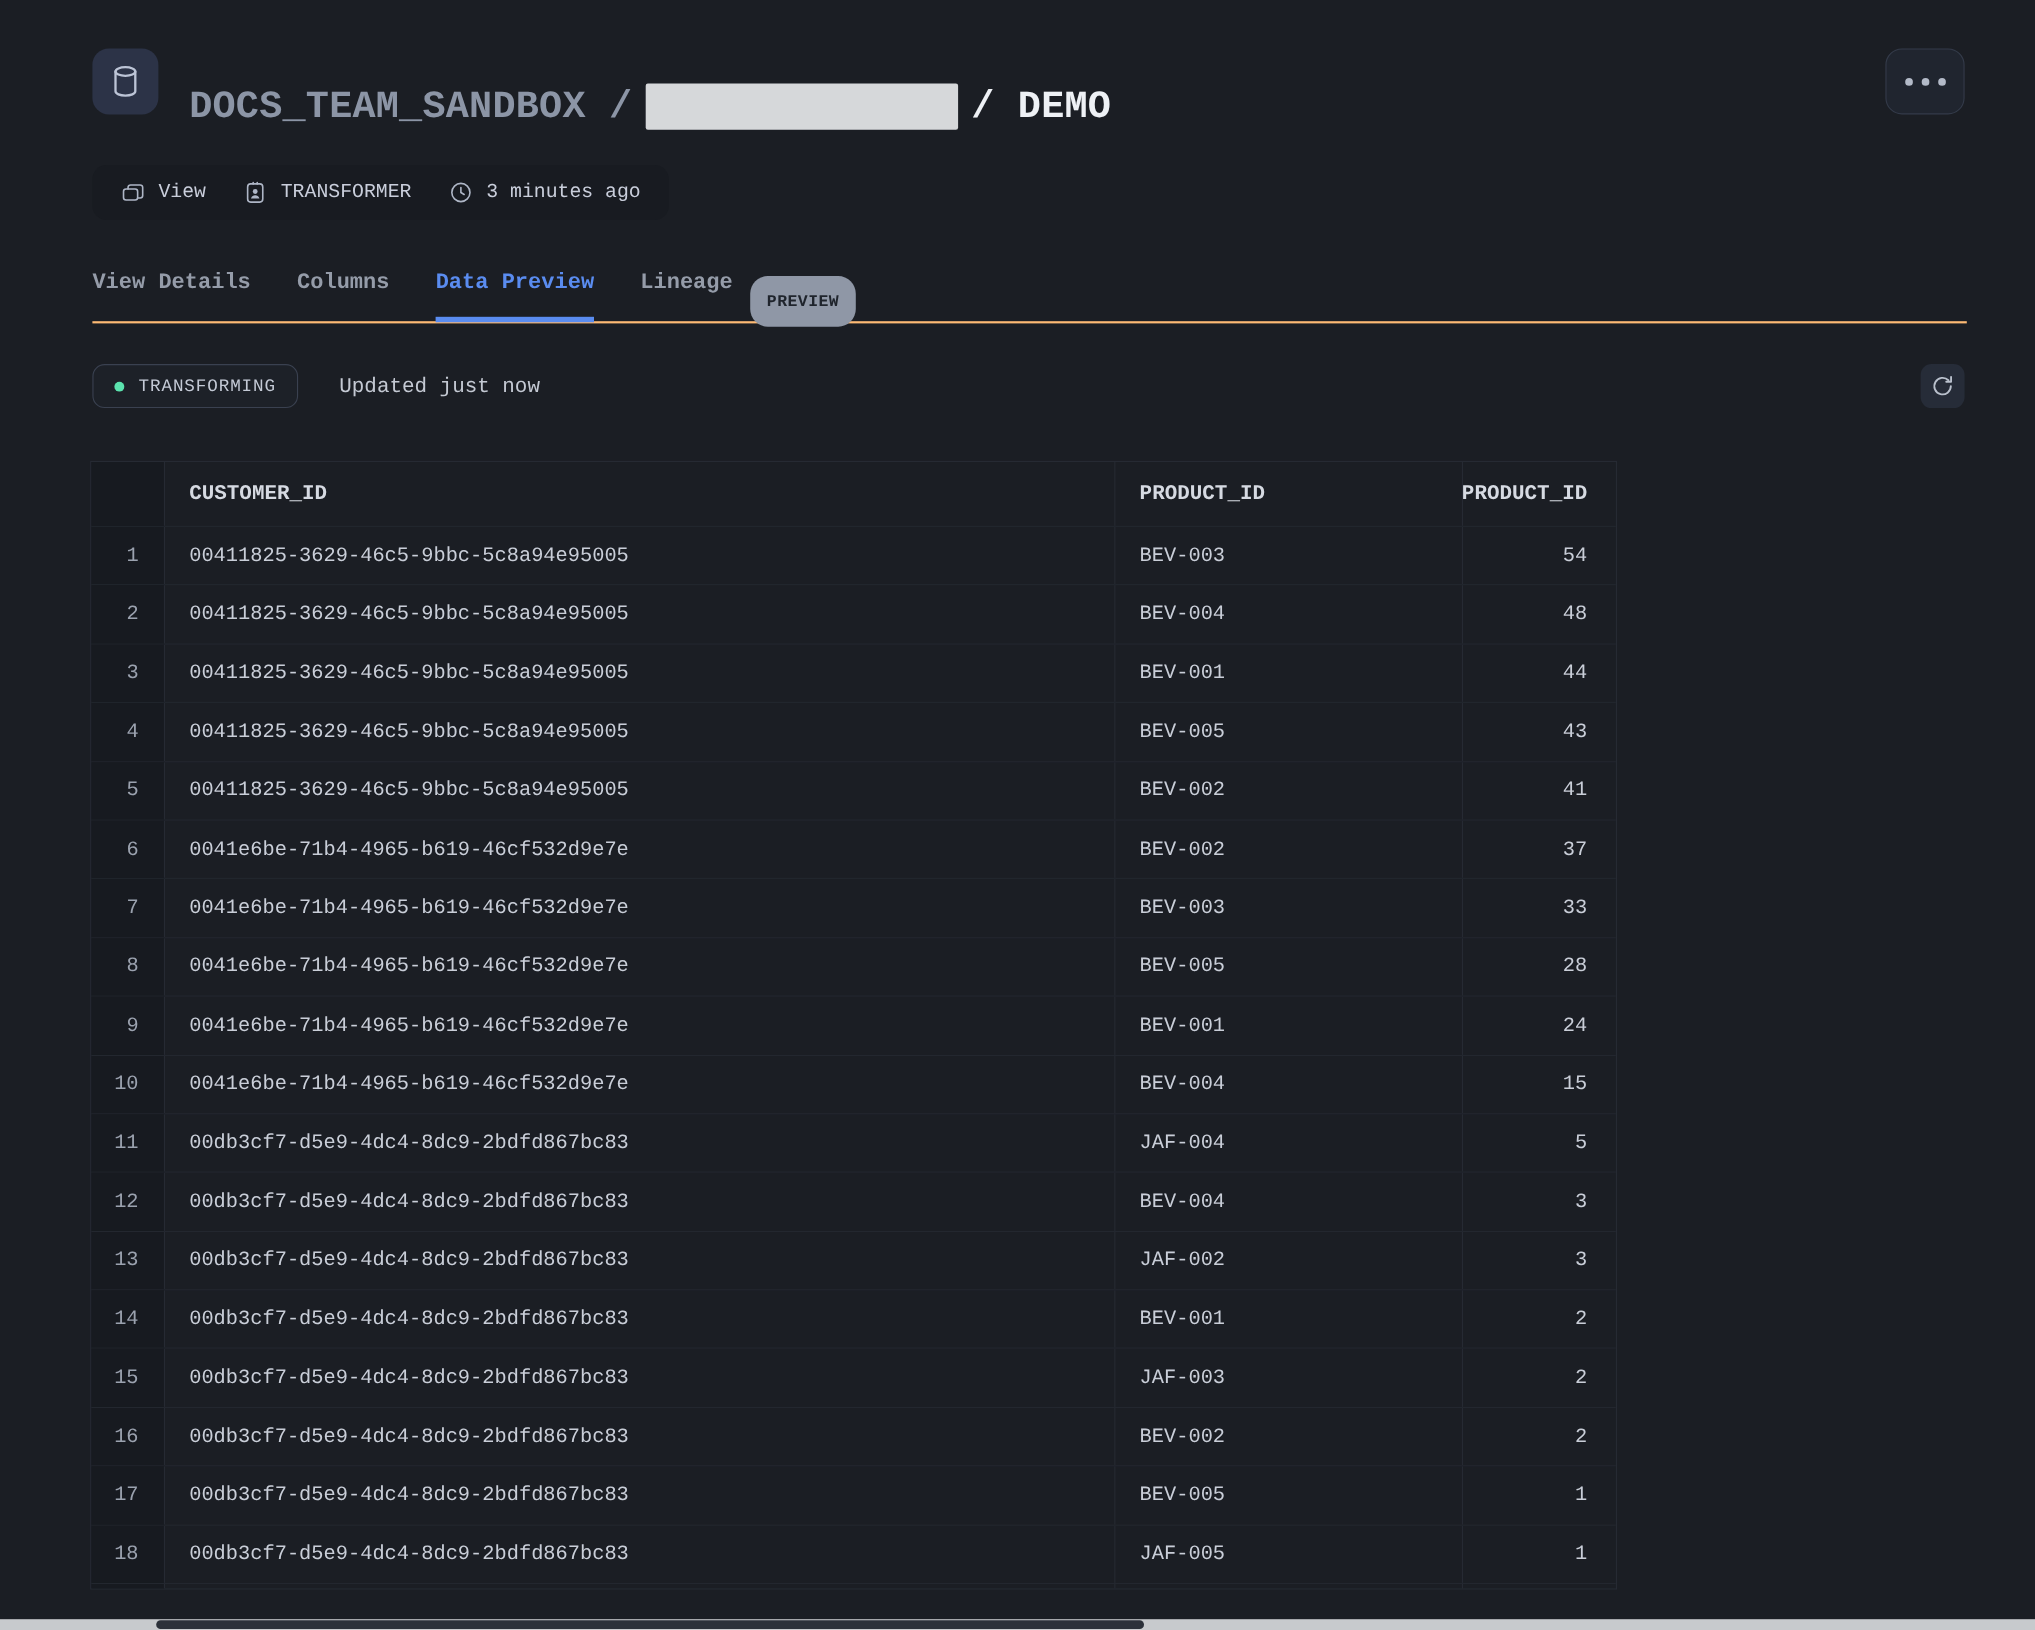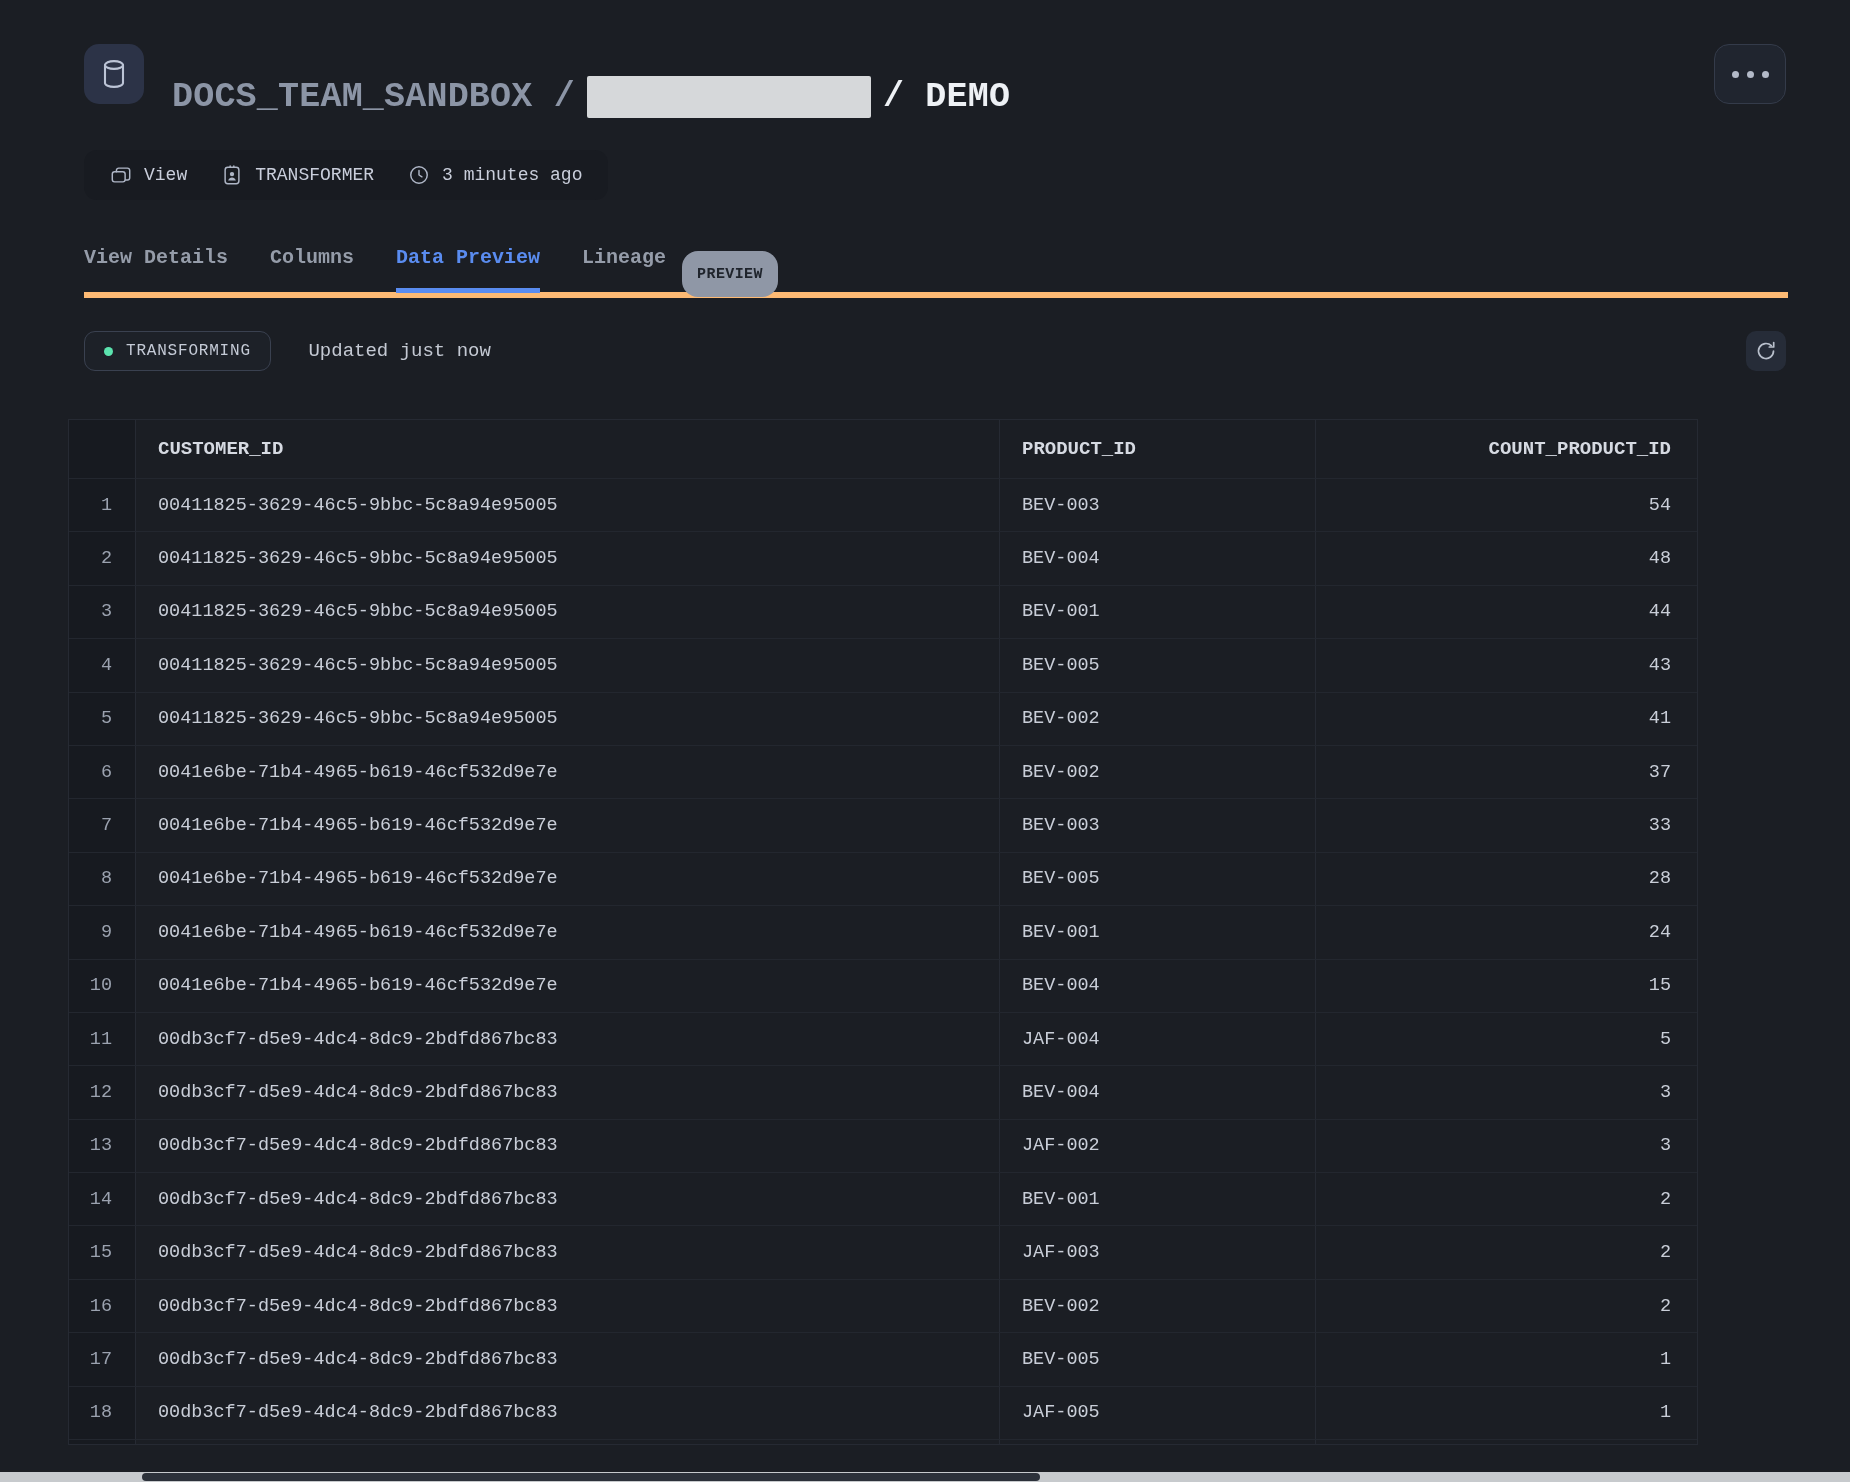--- a/index.html
+++ b/index.html
@@ -33,21 +33,21 @@
   
   .meta-pill{
     position:absolute;left:84px;top:150px;height:50px;border-radius:13px;background:#181b21;
     display:inline-flex;align-items:center;padding:0 26px;gap:34px;
   }
   .meta-item{display:inline-flex;align-items:center;gap:12px;font-size:18px;color:#c9cedb;}
   .meta-item svg{stroke:#aeb6c6;}
   
   .tabs{
     position:absolute;left:84px;top:246px;width:1704px;height:46px;
-    border-bottom:6px solid #fdba74;display:flex;gap:42px;align-items:flex-start;
+    border-bottom:2px solid #fdba74;display:flex;gap:42px;align-items:flex-start;
   }
   .tab{position:relative;height:46px;display:inline-flex;align-items:flex-start;gap:16px;
     font-size:20px;font-weight:600;color:#959ca9;cursor:pointer;white-space:nowrap;}
   .tab.active{color:#5a8cf0;}
   .tab.active::after{
     content:"";position:absolute;left:0;right:0;bottom:-1px;height:5px;background:#5a8cf0;
   }
   .tab .pill{
     background:#8f97a6;color:#1f242c;font-size:15px;font-weight:700;letter-spacing:.4px;
     border-radius:16px;height:46px;display:inline-flex;align-items:center;padding:0 15px;
@@ -63,21 +63,21 @@
   .status-badge .dot{width:9px;height:9px;border-radius:50%;background:#5be3ae;}
   .status-badge .txt{font-size:16px;letter-spacing:.8px;color:#c4cad6;}
   .updated{display:inline-block;margin-left:28px;font-size:19px;color:#c4c9d3;line-height:40px;vertical-align:top;}
   .refresh-btn{
     position:absolute;right:2px;top:0;width:40px;height:40px;border:none;cursor:pointer;
     background:#262c38;border-radius:10px;display:flex;align-items:center;justify-content:center;
   }
   .refresh-btn svg{stroke:#b9c0cc;}
   
   .dtable{
-    position:absolute;left:68px;top:419px;width:1630px;height:1026px;
+    position:absolute;left:82px;top:419px;width:1388px;height:1026px;
     border:1px solid #262a33;box-sizing:border-box;overflow:hidden;
   }
   .drow{display:grid;grid-template-columns:67px 864px 316px 1fr;}
   .drow.head{height:58px;}
   .drow.body{height:52.4px;border-top:1px solid #23272f;}
   .cell{display:flex;align-items:center;font-size:18.5px;color:#c9ced8;overflow:hidden;white-space:nowrap;}
   .cell.num{background:#171a20;border-right:1px solid #262a33;justify-content:flex-end;padding-right:23px;color:#9ba2af;}
   .cell.c1{border-right:1px solid #262a33;padding-left:22px;}
   .cell.c2{border-right:1px solid #262a33;padding-left:22px;}
   .cell.c3{justify-content:flex-end;padding-right:26px;}

